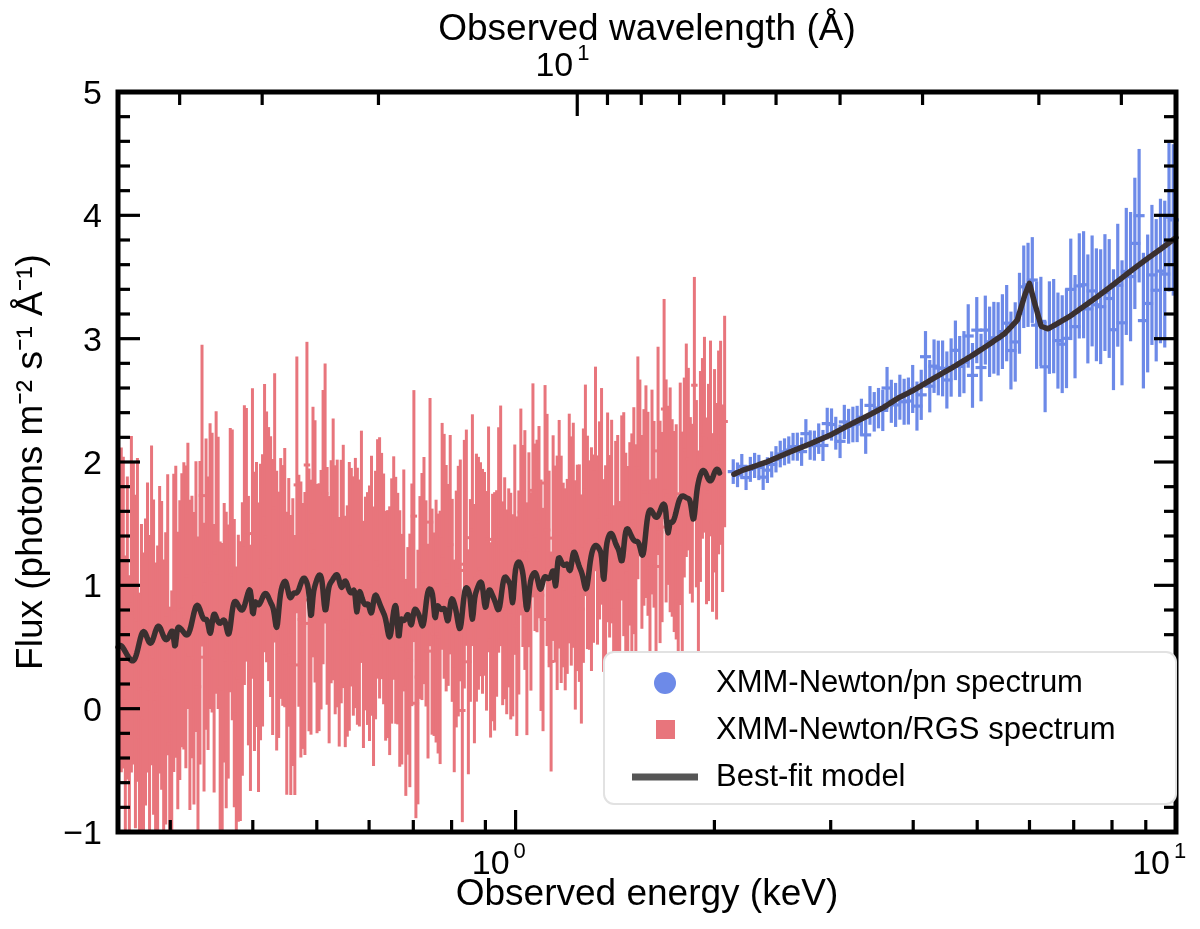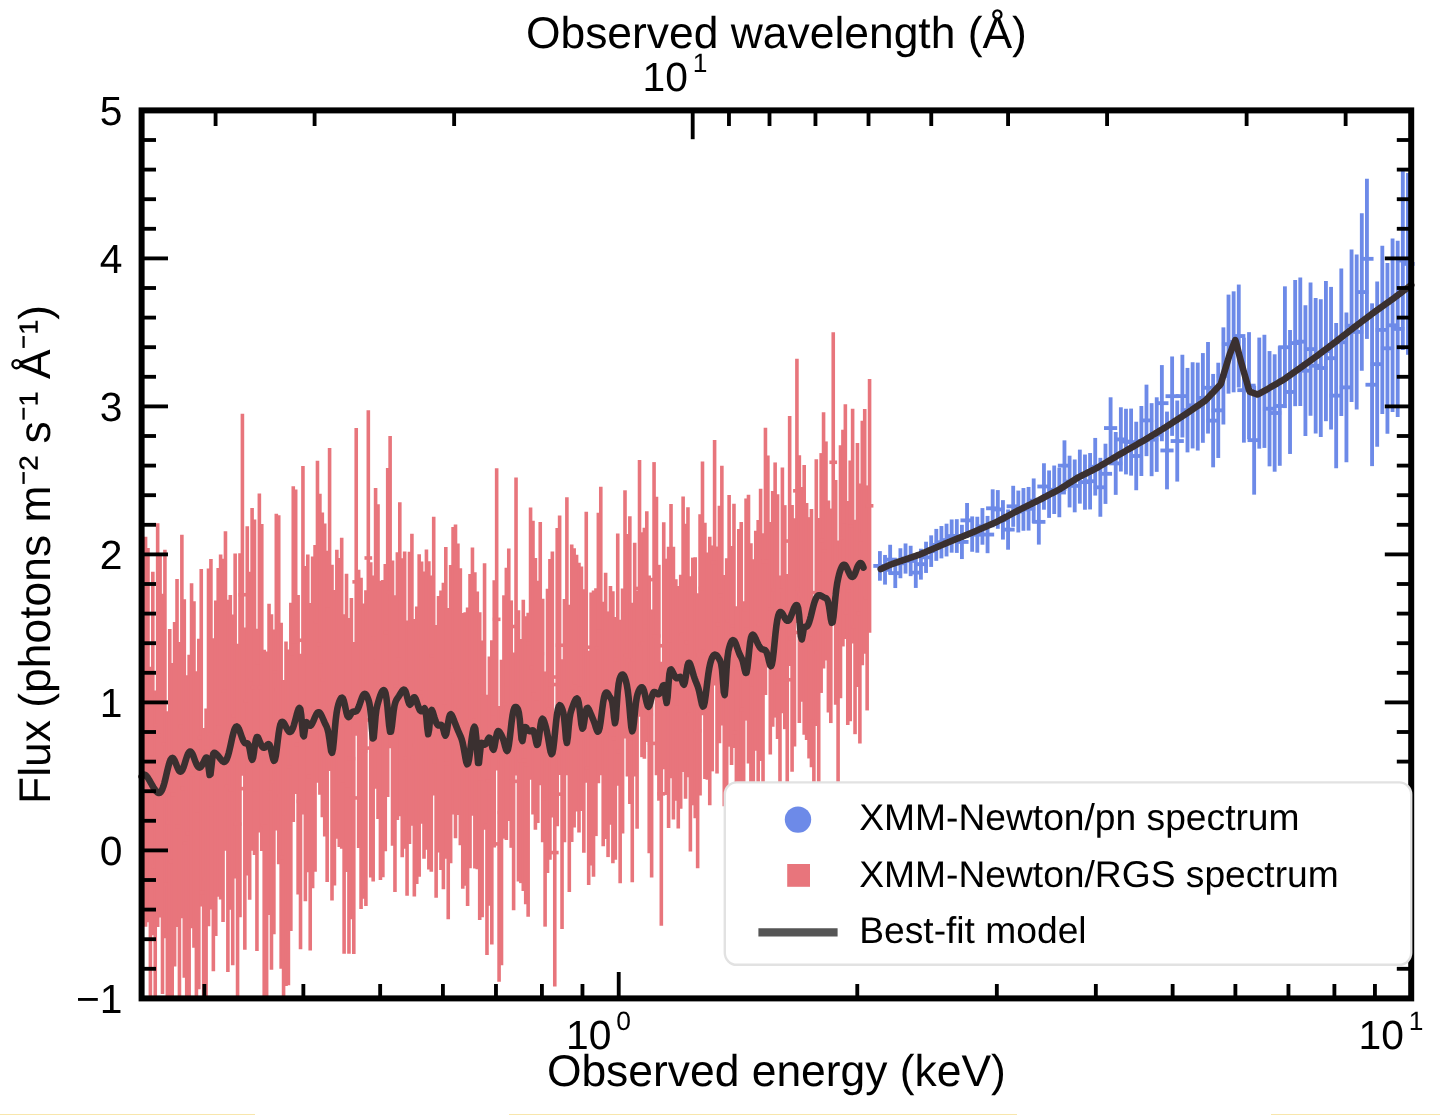--- a/index.html
+++ b/index.html
@@ -10,21 +10,21 @@
   body {
     width: 1200px;
     height: 929px;
     font-family: "Liberation Sans", sans-serif;
     overflow: hidden;
   }
   #figure {
     position: relative;
     width: 1200px;
     height: 929px;
-    background: #eab308;
+    background: #3b82f6;
   }
   #plot-svg {
     position: absolute;
     left: 0;
     top: 0;
     width: 1200px;
     height: 929px;
   }
   .axis-title {
     font-family: "Liberation Sans", sans-serif;

